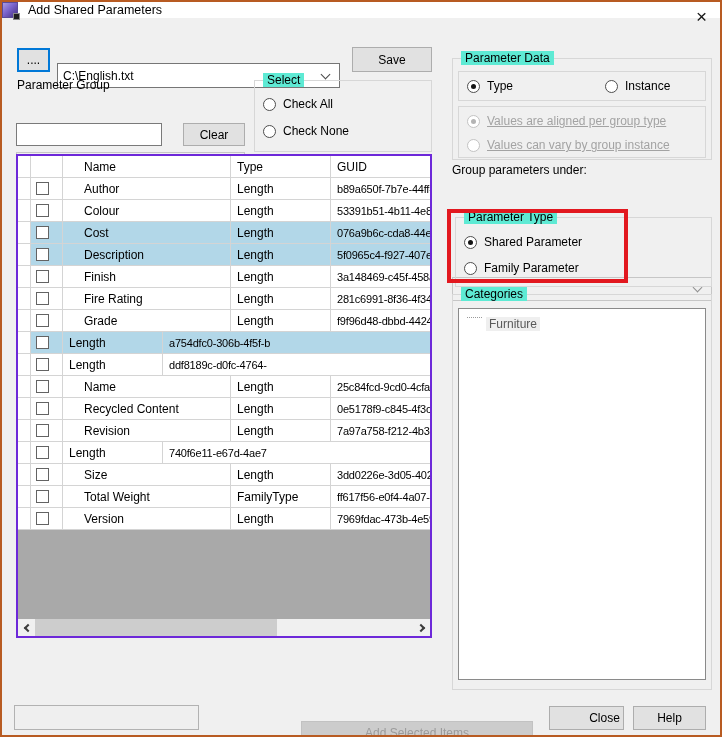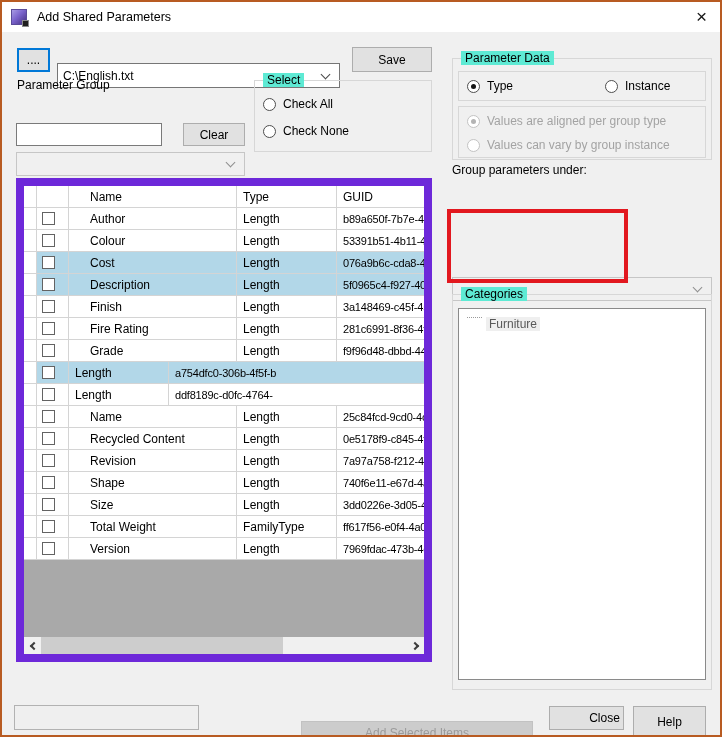--- a/index.html
+++ b/index.html
@@ -4,22 +4,22 @@
 <style>
   * { margin:0; padding:0; box-sizing:border-box; }
   html,body { background:#fff; }
   body { font-family:"Liberation Sans", sans-serif; font-size:12px; color:#000; }
 
   .window { position:relative; width:722px; height:737px; background:#f0f0f0;
             border:2px solid #b85b22; overflow:hidden; }
   .abs { position:absolute; }
 
   
-  .titlebar { position:absolute; top:0; left:0; right:0; height:30px; background:#fff;
-              display:flex; align-items:center; padding-left:9px; }
+  .titlebar { position:absolute; top:0; left:0; right:0; height:16px; background:#fff;
+              display:flex; align-items:center; }
   .app-icon { width:16px; height:16px; position:relative; flex:0 0 auto;
               background:linear-gradient(135deg,#a89ce4 0%,#7a63cc 45%,#43307f 100%);
               border:1px solid #5a4b9a; }
   .app-icon::after { content:''; position:absolute; right:-3px; bottom:-3px; width:5px; height:5px;
                      background:#1f1f1f; border:1px solid #8a8a8a; }
   .title-text { margin-left:10px; font-size:12.5px; }
   .close-btn { position:absolute; right:13px; top:2px; font-size:19px; font-weight:300;
                color:#161616; line-height:26px; cursor:default; }
 
   
@@ -39,25 +39,25 @@
   .gb-label { position:absolute; top:-8px; left:8px; background:#5eead4; padding:0 4px;
               font-size:12px; white-space:nowrap; }
 
   .radio-row { position:absolute; display:flex; align-items:center; gap:7px; height:16px; }
   .radio { width:13px; height:13px; border-radius:50%; border:1px solid #4e4e4e; background:#fff;
            position:relative; flex:0 0 auto; }
   .radio.on::after { content:''; position:absolute; left:3px; top:3px; right:3px; bottom:3px;
                      border-radius:50%; background:#141414; }
   .radio.dis { border-color:#c3c3c3; }
   .radio.dis.on::after { background:#b4b4b4; }
-  .dis-text { color:#a3a3a3; }
+  .dis-text { color:#a3a3a3;text-decoration:underline; }
 
   
   .ptable { position:absolute; left:14px; top:152px; width:416px; height:484px;
-            border:8px solid #6d28d9; background:#fff; display:flex; flex-direction:column;margin-top:24px; }
+            border:2px solid #6d28d9; background:#fff; display:flex; flex-direction:column; }
   .t-header, .t-row { display:flex; height:22px; flex:0 0 auto; border-bottom:1px solid #d4d4d4;
                       background:#fff; }
   .cell { height:100%; border-right:1px solid #d4d4d4; display:flex; align-items:center;
           overflow:hidden; white-space:nowrap; }
   .c-rowhdr { width:13px; }
   .c-cb { width:32px; }
   .c-name { width:168px; padding-left:21px; }
   .c-type { width:100px; padding-left:6px; }
   .c-guid { flex:1; padding-left:6px; border-right:none; font-size:11px; letter-spacing:-0.2px; }
   .t-row.highlight .c-cb, .t-row.highlight .c-name,
@@ -249,21 +249,20 @@
     <div class="cell c-name">Revision</div>
     <div class="cell c-type">Length</div>
     <div class="cell c-guid">7a97a758-f212-4b3d</div>
   </div>
 
   <div class="t-row">
     <div class="cell c-rowhdr"></div>
     <div class="cell c-cb">
       <span class="checkbox"></span>
     </div>
-    <div class="cell c-name">Shape</div>
     <div class="cell c-type">Length</div>
     <div class="cell c-guid">740f6e11-e67d-4ae7</div>
   </div>
 
   <div class="t-row">
     <div class="cell c-rowhdr"></div>
     <div class="cell c-cb">
       <span class="checkbox"></span>
     </div>
     <div class="cell c-name">Size</div>
@@ -326,30 +325,41 @@
       </div>
     </div>
   </div>
 
   <div class="abs" style="left:450px; top:161px;">Group parameters under:</div>
   <div class="combo disabled abs" style="left:450px; top:178px; width:260px; height:24px;">
     <span></span>
     <span class="chev"></span>
   </div>
 
+  <div class="groupbox" style="left:453px; top:215px; width:257px; height:70px;">
+    <span class="gb-label">Parameter Type</span>
+    <div class="radio-row" style="left:8px; top:16px;">
+      <span class="radio on"></span>
+      <span>Shared Parameter</span>
+    </div>
+    <div class="radio-row" style="left:8px; top:42px;">
+      <span class="radio"></span>
+      <span>Family Parameter</span>
+    </div>
+  </div>
   <div class="red-annot"></div>
 
   <div class="groupbox" style="left:450px; top:292px; width:260px; height:396px;">
     <span class="gb-label">Categories</span>
     <div class="cat-list">
       <div class="tree-item">
         <span class="tree-dots"></span>
         <span class="tree-label">Furniture</span>
       </div>
     </div>
   </div>
 
   <button class="btn abs" style="left:12px; top:703px; width:185px; height:25px; background:#efefef; border-color:#b2b2b2;"></button>
   <button class="btn disabled abs" style="left:299px; top:704px; width:232px; height:24px;margin-top:15px;">Add Selected Items</button>
   <button class="btn abs" style="left:547px; top:704px; width:75px; height:24px;padding-left:36px;">Close</button>
-  <button class="btn abs" style="left:631px; top:704px; width:73px; height:32px;">Help</button>
+  <button class="btn abs" style="left:631px; top:704px; width:73px; height:24px;">Help</button>
 
 </div>
 
 </body></html>

